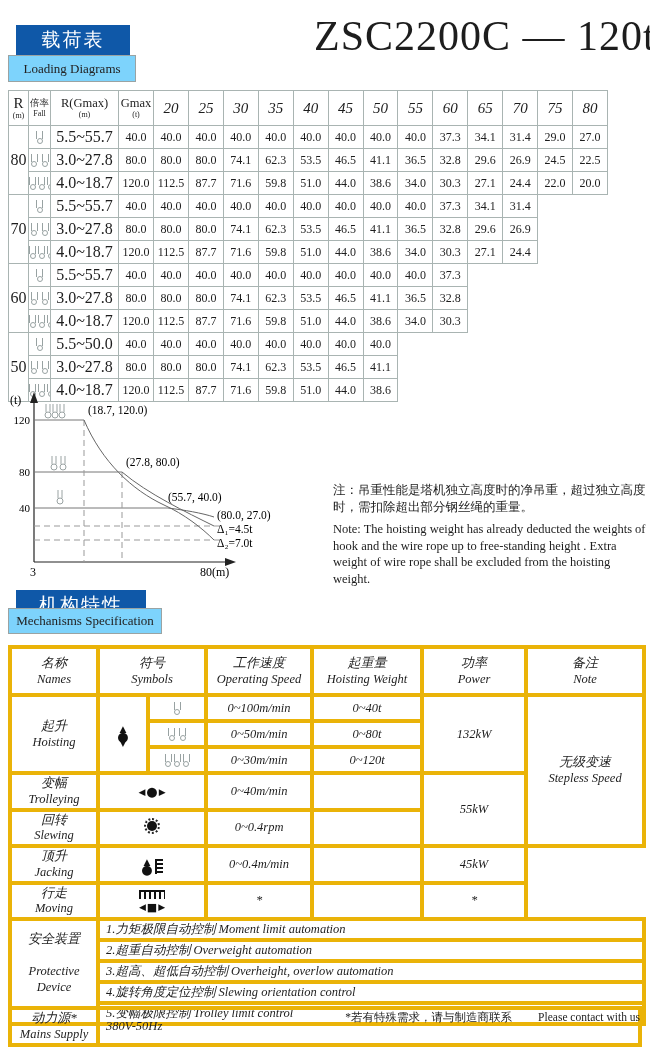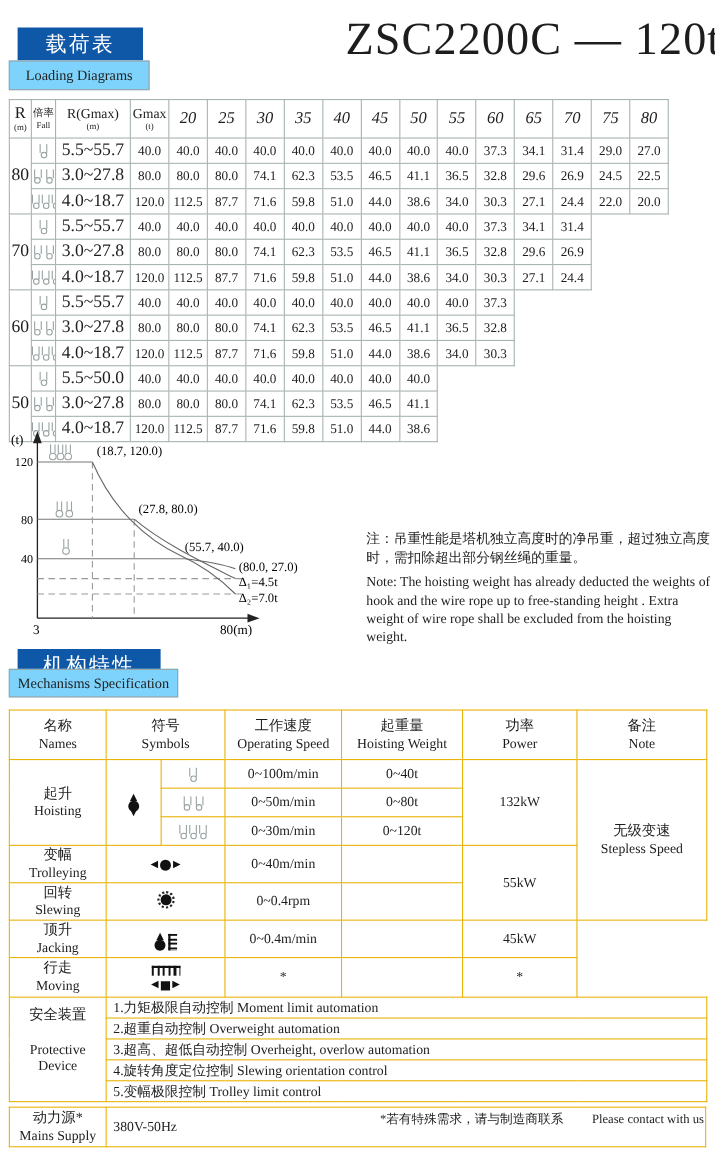--- a/index.html
+++ b/index.html
@@ -34,22 +34,22 @@
   .hks.tight{gap:2px;}
   .hk{position:relative;width:5px;height:8px;border-left:1px solid #98a2a2;border-right:1px solid #98a2a2;}
   .hk::after{content:"";position:absolute;left:50%;bottom:-5px;transform:translateX(-50%);
              width:4px;height:4px;border:1px solid #98a2a2;border-radius:50%;}
 
   
   .note-block{width:314px;font-size:12.5px;line-height:1.32;}
   .note-block .zh{margin-bottom:6px;}
 
   
-  .mech td,.mech th{border:1px solid #eab308;text-align:center;vertical-align:middle;
-                    font-weight:normal;padding:0;}
+  .mech td,.mech th{border:4px solid #eab308;text-align:center;vertical-align:middle;
+                    font-weight:normal;padding:0;font-style:italic;}
   .mech th{height:44px;}
   .zh-line{font-size:13px;line-height:1.3;}
   .en-line{font-size:12.5px;line-height:1.25;}
   .r26{height:26px;font-size:12.5px;}
   .r34{height:34px;font-size:12.5px;}
   .r36{height:36px;font-size:12.5px;}
   .r19{height:19px;}
   .mech .item{text-align:left;padding-left:6px;font-size:12.5px;}
   .mech .kw{font-size:12.5px;}
 

